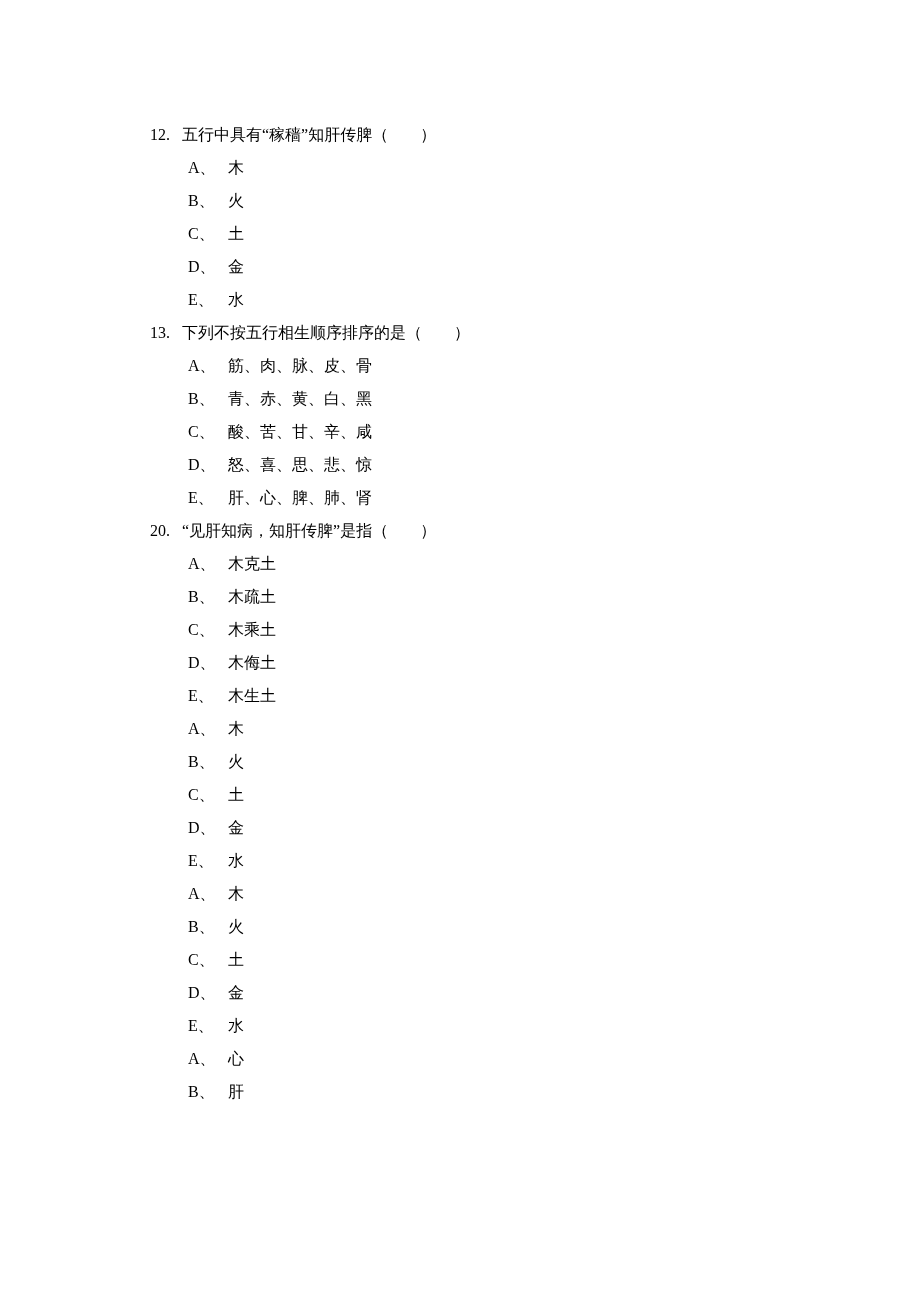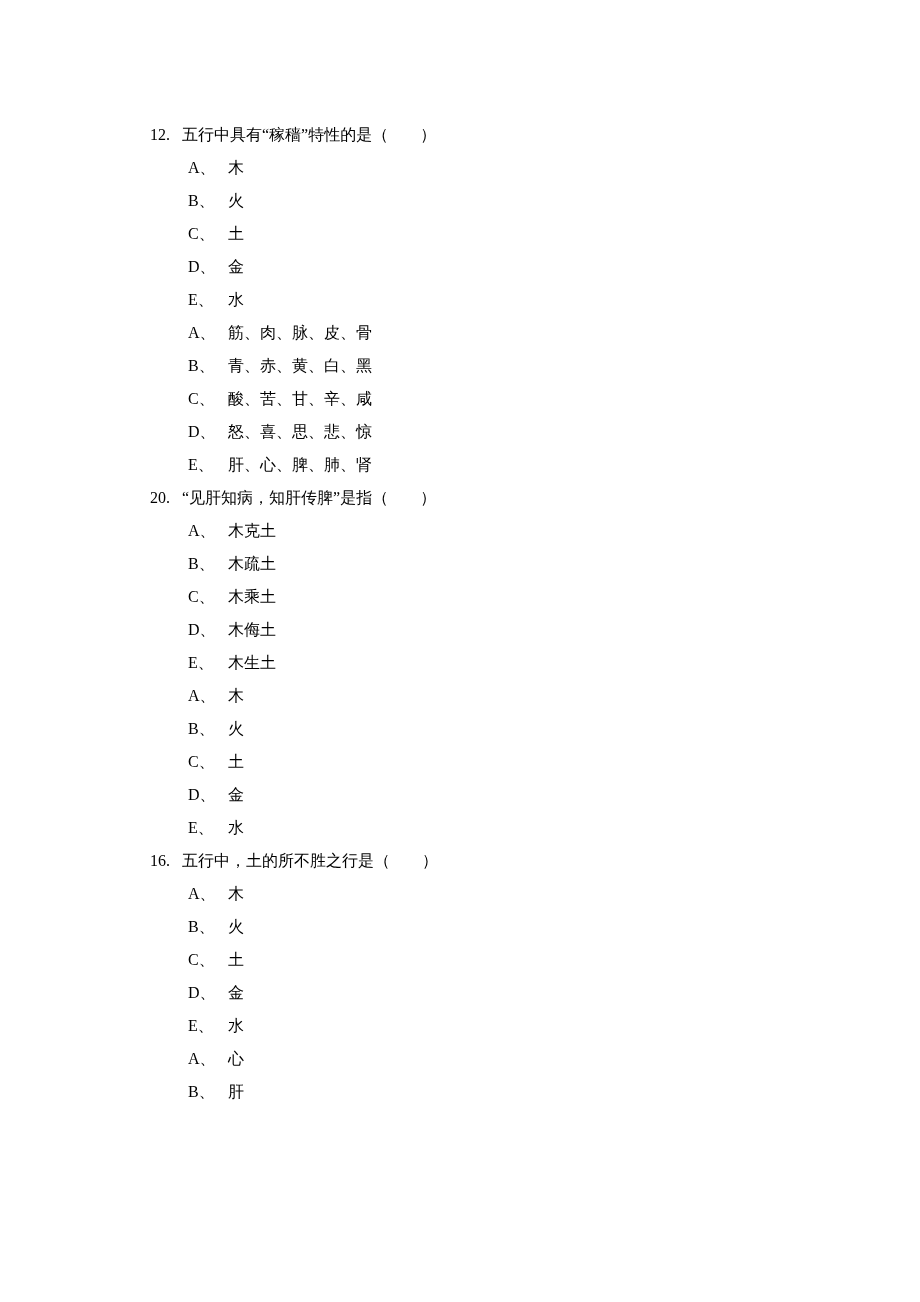--- a/index.html
+++ b/index.html
@@ -46,21 +46,21 @@
   }
 </style>
 </head>
 <body>
 
 <div class="page">
 
   <div class="question">
     <div class="q-stem">
       <span class="q-num">12.</span>
-      <span>五行中具有“稼穑”特性的是（　　）</span>
+      <span>五行中具有“稼穑”知肝传脾（　　）</span>
     </div>
     <div class="options">
       <div class="option">
           <span class="opt-label">A、</span>
           <span>木</span>
         </div>
       <div class="option">
           <span class="opt-label">B、</span>
           <span>火</span>
         </div>
@@ -73,20 +73,24 @@
           <span>金</span>
         </div>
       <div class="option">
           <span class="opt-label">E、</span>
           <span>水</span>
         </div>
     </div>
   </div>
 
   <div class="question">
+    <div class="q-stem">
+      <span class="q-num">13.</span>
+      <span>下列不按五行相生顺序排序的是（　　）</span>
+    </div>
     <div class="options">
       <div class="option">
           <span class="opt-label">A、</span>
           <span>筋、肉、脉、皮、骨</span>
         </div>
       <div class="option">
           <span class="opt-label">B、</span>
           <span>青、赤、黄、白、黑</span>
         </div>
       <div class="option">
@@ -152,24 +156,20 @@
           <span>金</span>
         </div>
       <div class="option">
           <span class="opt-label">E、</span>
           <span>水</span>
         </div>
     </div>
   </div>
 
   <div class="question">
-    <div class="q-stem">
-      <span class="q-num">16.</span>
-      <span>五行中，土的所不胜之行是（　　）</span>
-    </div>
     <div class="options">
       <div class="option">
           <span class="opt-label">A、</span>
           <span>木</span>
         </div>
       <div class="option">
           <span class="opt-label">B、</span>
           <span>火</span>
         </div>
       <div class="option">

